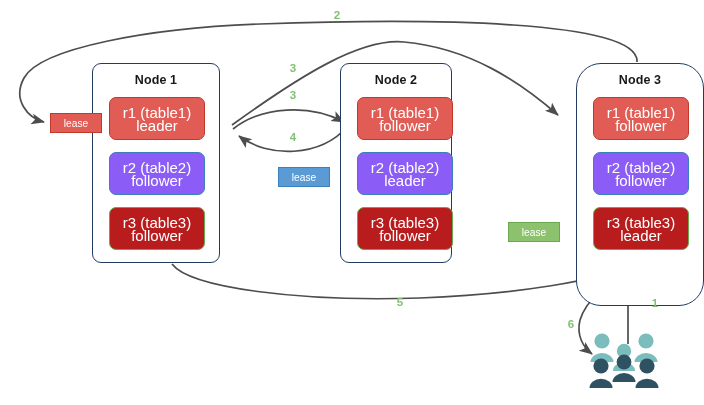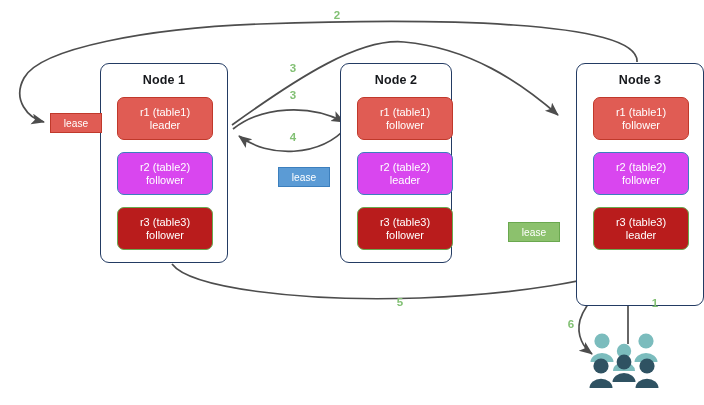--- a/index.html
+++ b/index.html
@@ -44,27 +44,27 @@
   }
   .replica {
     position: absolute;
     box-sizing: border-box;
     border-radius: 7px;
     display: flex;
     flex-direction: column;
     align-items: center;
     justify-content: center;
     color: #ffffff;
-    font-size: 11px;
+    font-size: 15px;
     line-height: 13px;
     text-align: center;
   }
   .replica .r-line { display: block; }
   .rep-red   { background: #e05c54; border: 1.3px solid #c0392b; }
-  .rep-blue  { background: #d946ef; border: 1.3px solid #3c7fbd; }
+  .rep-blue  { background: #8b5cf6; border: 1.3px solid #3c7fbd; }
   .rep-green { background: #b91c1c; border: 1.3px solid #6aa84f; }
 
   .lease {
     position: absolute;
     box-sizing: border-box;
     border-radius: 0;
     display: flex;
     align-items: center;
     justify-content: center;
     color: #ffffff;
@@ -110,21 +110,21 @@
 
     <path d="M 348 126 C 320 158 268 158 239 136" fill="none" stroke="#4d4d4d" stroke-width="1.7" marker-end="url(#ah)"></path>
 
     <path d="M 172 264 C 190 288 300 302 420 298 C 520 294 600 280 628 266" fill="none" stroke="#4d4d4d" stroke-width="1.7" marker-end="url(#ah)"></path>
 
     <path d="M 628 344 L 628 268" fill="none" stroke="#4d4d4d" stroke-width="1.7" marker-end="url(#ah)"></path>
 
     <path d="M 630 266 C 608 282 586 300 580 320 C 576 336 584 348 592 354" fill="none" stroke="#4d4d4d" stroke-width="1.7" marker-end="url(#ah)"></path>
   </svg>
 
-  <div class="node-box" style="left:100px; top:63px; width:128px; height:200px;">
+  <div class="node-box" style="left:92px; top:63px; width:128px; height:200px;">
     <div class="node-title" style="top:9px;">Node 1</div>
 
     <div class="replica rep-red" style="left:16px; top:33px; width:96px; height:43px;">
       <span class="r-line">r1 (table1)</span>
       <span class="r-line">leader</span>
     </div>
     <div class="replica rep-blue" style="left:16px; top:88px; width:96px; height:43px;">
       <span class="r-line">r2 (table2)</span>
       <span class="r-line">follower</span>
     </div>
@@ -144,21 +144,21 @@
     <div class="replica rep-blue" style="left:16px; top:88px; width:96px; height:43px;">
       <span class="r-line">r2 (table2)</span>
       <span class="r-line">leader</span>
     </div>
     <div class="replica rep-green" style="left:16px; top:143px; width:96px; height:43px;">
       <span class="r-line">r3 (table3)</span>
       <span class="r-line">follower</span>
     </div>
   </div>
 
-  <div class="node-box" style="left:576px; top:63px; width:128px; height:243px;">
+  <div class="node-box" style="left:576px; top:63px; width:128px; height:243px;border-radius:25px;">
     <div class="node-title" style="top:9px;">Node 3</div>
 
     <div class="replica rep-red" style="left:16px; top:33px; width:96px; height:43px;">
       <span class="r-line">r1 (table1)</span>
       <span class="r-line">follower</span>
     </div>
     <div class="replica rep-blue" style="left:16px; top:88px; width:96px; height:43px;">
       <span class="r-line">r2 (table2)</span>
       <span class="r-line">follower</span>
     </div>

